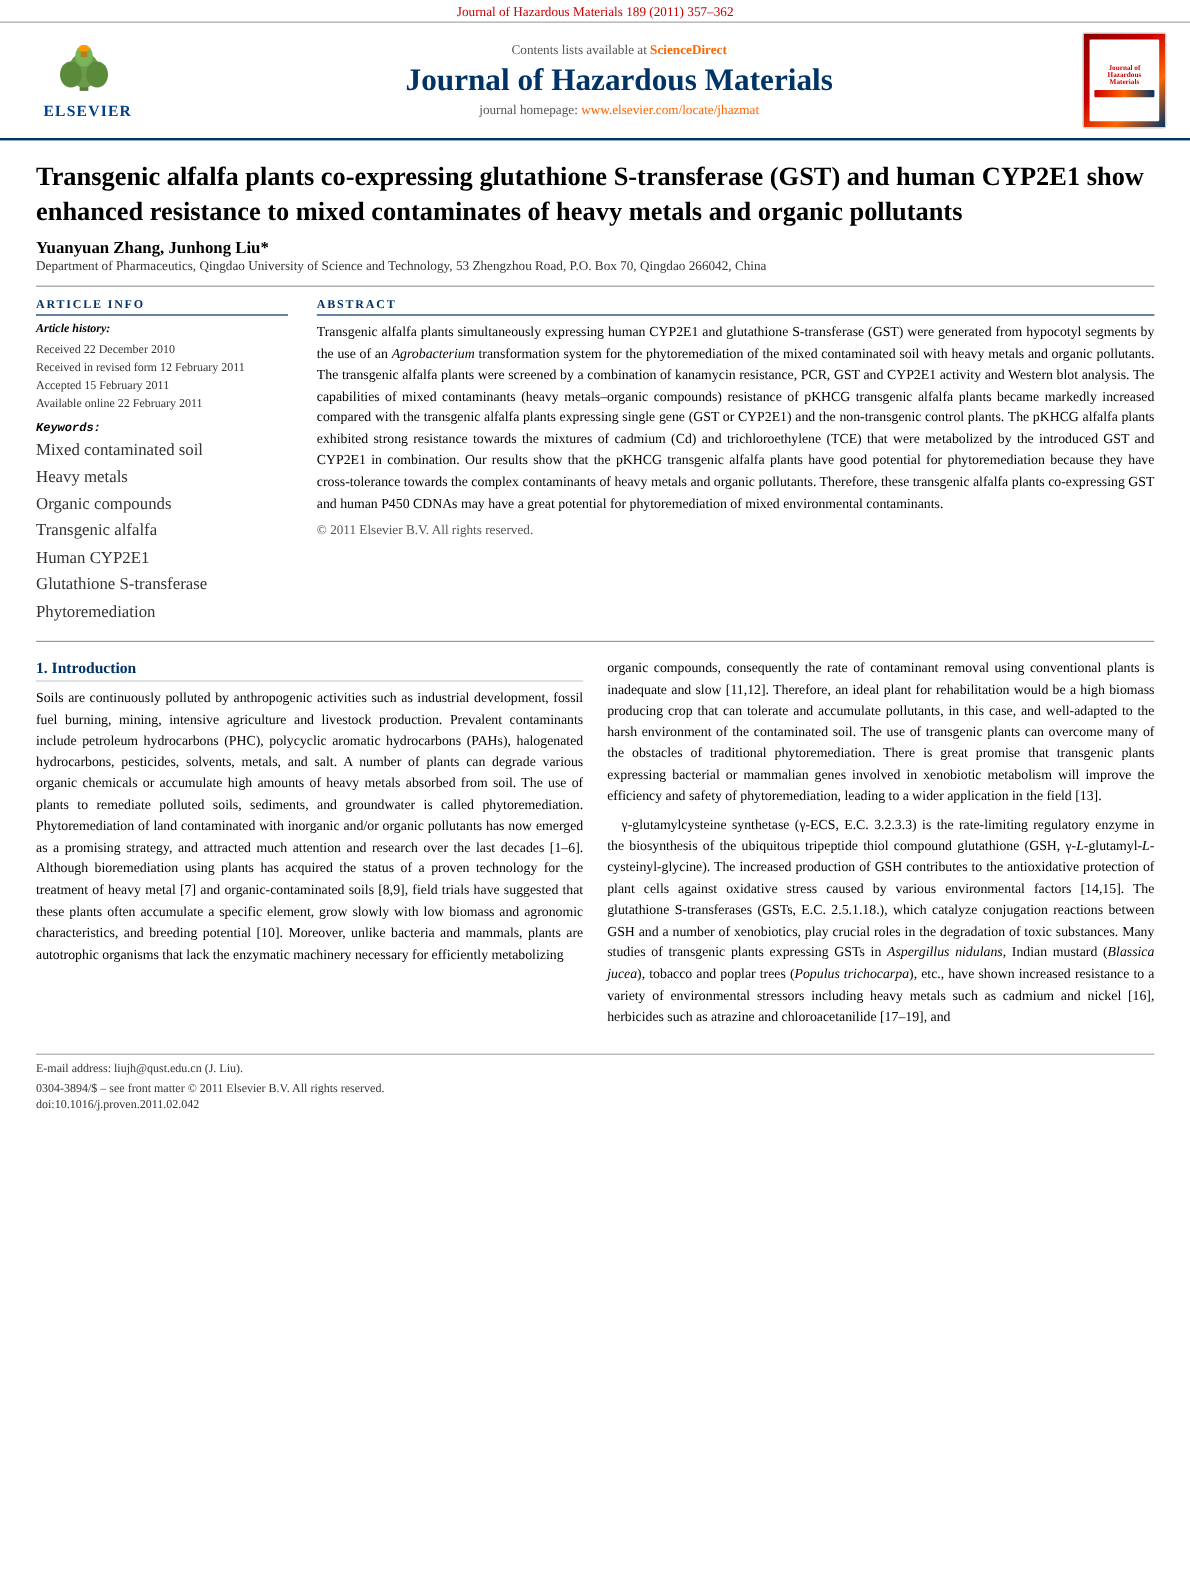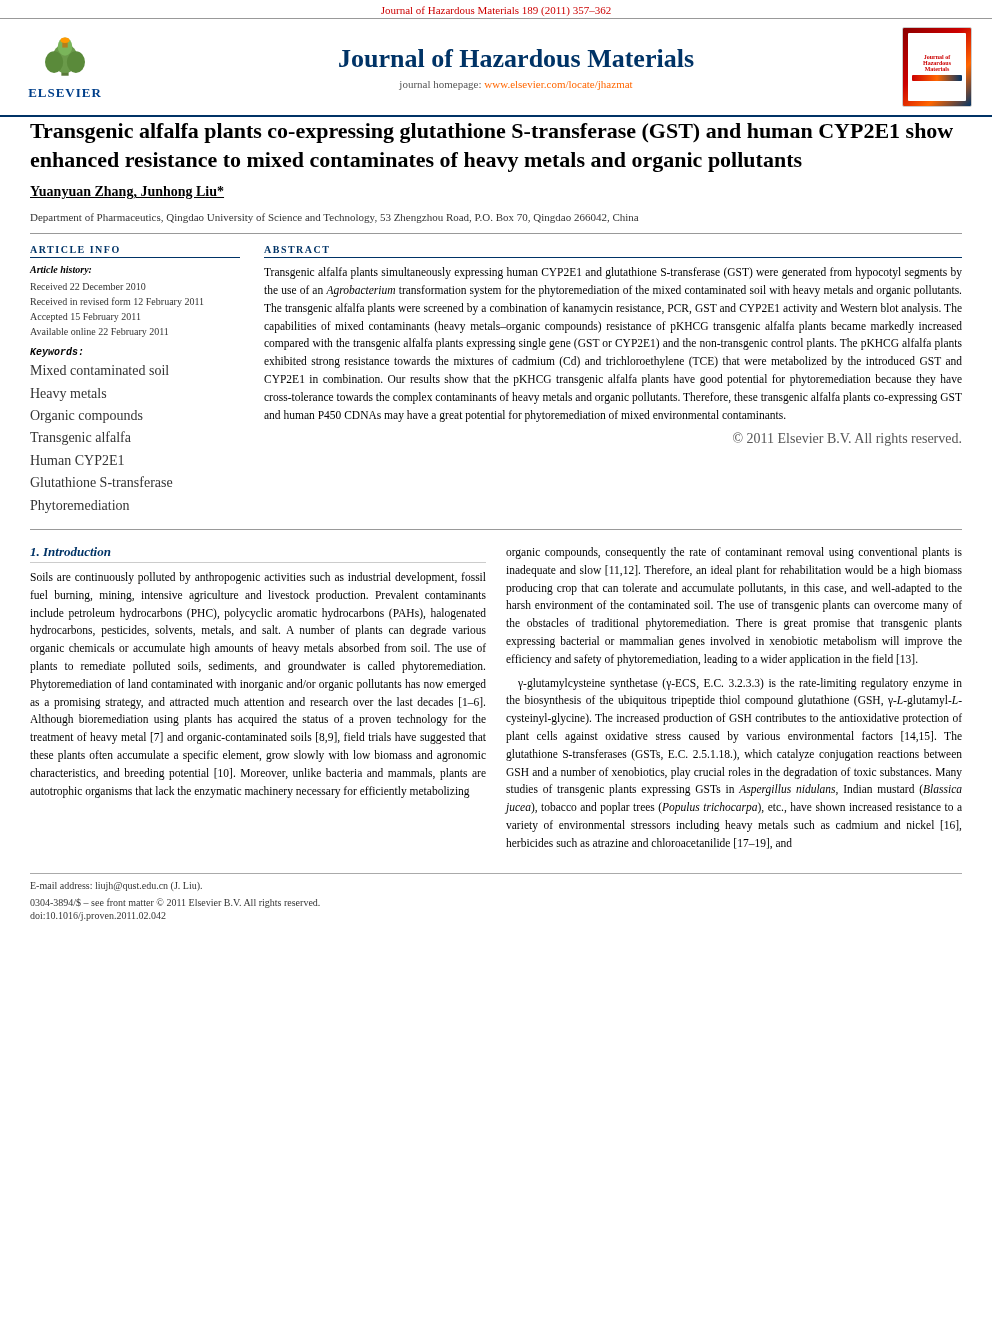--- a/index.html
+++ b/index.html
@@ -27,21 +27,21 @@
       align-items: center;
       padding: 8px 20px;
       border-bottom: 2px solid #003366;
       background: #fff;
     }
     .header-logo {
       width: 90px;
       margin-right: 20px;
       display: flex;
       flex-direction: column;
-      align-items: center;
+      align-items: flex-end;
     }
     .elsevier-text {
       font-size: 13px;
       font-weight: bold;
       color: #003f8a;
       letter-spacing: 1px;
       margin-top: 2px;
     }
     .header-center {
       flex: 1;
@@ -89,40 +89,39 @@
       justify-content: center;
       font-size: 7px;
       color: #003366;
       font-weight: bold;
       text-align: center;
       border-radius: 1px;
     }
 
     
     .main-content {
-      padding: 0 30px 16px 30px;
+      padding: 16px 30px 16px 30px;
     }
 
     
     .article-title {
       font-size: 22px;
       font-weight: bold;
       color: #000;
       line-height: 1.3;
       margin-bottom: 10px;
       font-family: 'Times New Roman', serif;
     }
 
     
     .authors {
       font-size: 14px;
       color: #000;
-      margin-bottom: 11px;
-      font-weight: bold;
-      text-decoration: underline;
+      margin-bottom: 0;
+      font-weight: bold;
     }
 
     
     .affiliation {
       font-size: 11px;
       color: #333;
       margin-bottom: 10px;
     }
 
     
@@ -191,23 +190,22 @@
 
     
     .abstract-text {
       font-size: 11.5px;
       line-height: 1.55;
       color: #000;
       text-align: justify;
     }
 
     .copyright-line {
-      font-size: 14px;
+      font-size: 11px;
       color: #555;
-      text-align: right;
       margin-top: 6px;
     }
 
     
     .body-two-col {
       display: flex;
       gap: 20px;
       margin-top: 14px;
     }
 
@@ -215,21 +213,20 @@
       flex: 1;
     }
 
     .body-right {
       flex: 1;
     }
 
     .section-title {
       font-size: 13px;
       font-weight: bold;
-      font-style: italic;
       color: #003366;
       margin-bottom: 6px;
       border-bottom: 1px solid #ccc;
       padding-bottom: 2px;
     }
 
     .body-text {
       font-size: 11.5px;
       line-height: 1.55;
       color: #000;
@@ -286,20 +283,24 @@
 
       <ellipse cx="40" cy="15" rx="8" ry="10" fill="#7ab55a"></ellipse>
 
       <rect x="37" y="8" width="6" height="8" fill="#cc6600" opacity="0.7"></rect>
       <ellipse cx="40" cy="8" rx="5" ry="3" fill="#ff9900"></ellipse>
     </svg>
     <div class="elsevier-text">ELSEVIER</div>
   </div>
 
   <div class="header-center">
+    <div class="contents-line">
+      <span>Contents lists available at</span>
+      <span class="sciencedirect-link">ScienceDirect</span>
+    </div>
     <div class="journal-title-header">Journal of Hazardous Materials</div>
     <div class="journal-homepage">
       <span>journal homepage:</span>
       <span style="color:#f60;text-align:right;">www.elsevier.com/locate/jhazmat</span>
     </div>
   </div>
 
   <div class="header-thumb">
     <div class="thumb-inner">
       <span style="font-size:6px; color:#cc0000; font-weight:bold;">Journal of</span>

